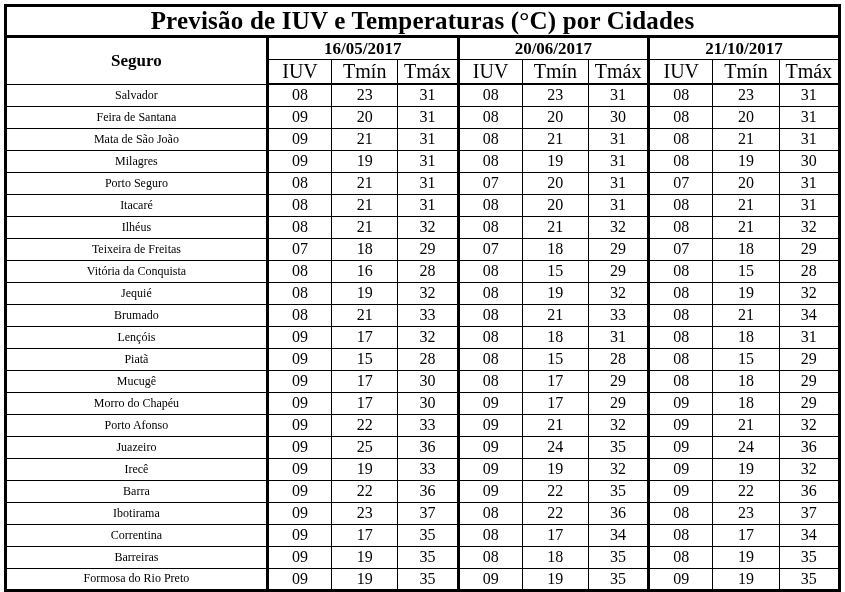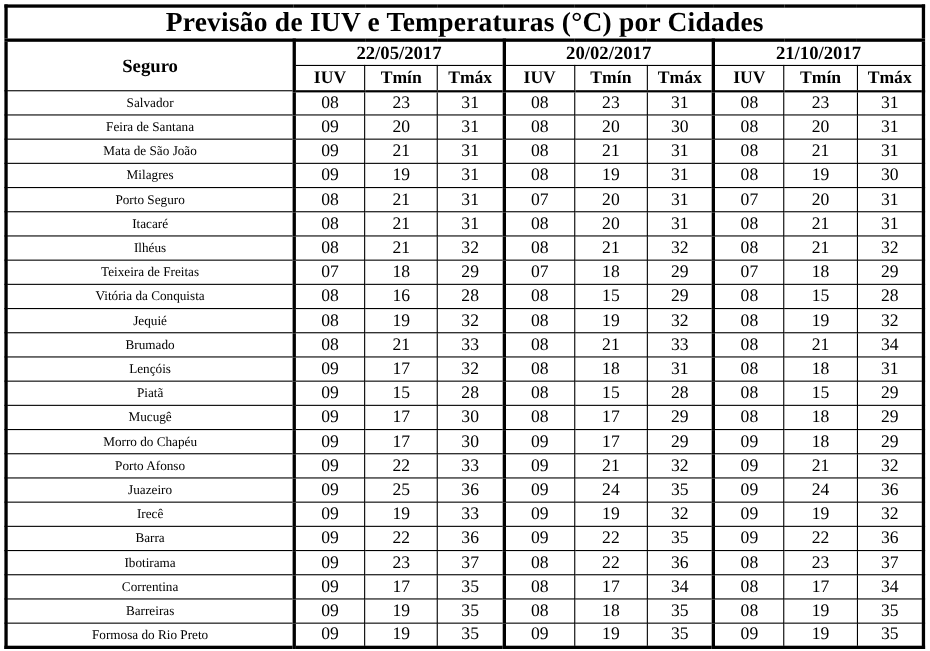--- a/index.html
+++ b/index.html
@@ -35,22 +35,22 @@
     height: 28px;
     border-bottom: 3px solid #000;
     letter-spacing: 0.2px;
   }
   tr.date-row th {
     font-size: 17px;
     font-weight: bold;
     height: 23px;
   }
   tr.sub-row th {
-    font-size: 16px;
-    font-weight: bold;
+    font-size: 20px;
+    font-weight: normal;
     height: 23px;
     border-bottom: 2px solid #000;
   }
   th.cities-head {
     font-size: 17px;
     font-weight: bold;
   }
   td {
     font-size: 16px;
     height: 22px;
@@ -78,22 +78,22 @@
       <col style="width:64px">
         <col style="width:66px">
         <col style="width:60px">
     </colgroup>
     <thead>
       <tr class="title-row">
         <th colspan="10">Previsão de IUV e Temperaturas (°C) por Cidades</th>
       </tr>
       <tr class="date-row">
         <th rowspan="2" class="cities-head">Seguro</th>
-        <th colspan="3" class="grp">22/05/2017</th>
-        <th colspan="3" class="grp">20/02/2017</th>
+        <th colspan="3" class="grp">16/05/2017</th>
+        <th colspan="3" class="grp">20/06/2017</th>
         <th colspan="3" class="grp">21/10/2017</th>
       </tr>
       <tr class="sub-row">
         <th class="grp">IUV</th>
         <th>Tmín</th>
         <th>Tmáx</th>
         <th class="grp">IUV</th>
         <th>Tmín</th>
         <th>Tmáx</th>
         <th class="grp">IUV</th>

